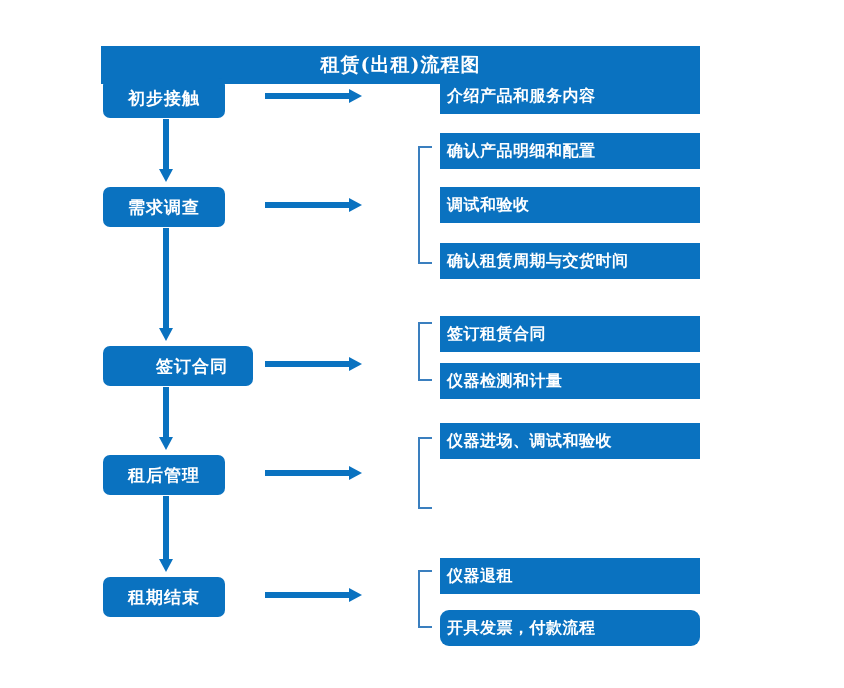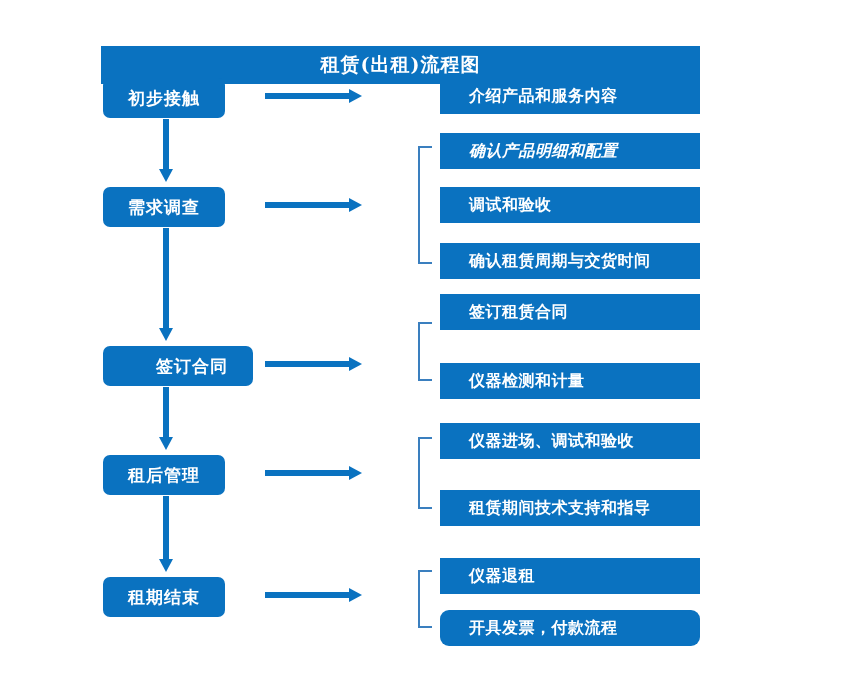--- a/index.html
+++ b/index.html
@@ -61,21 +61,21 @@
     position: absolute;
     left: 440px;
     width: 260px;
     height: 36px;
     background: #0a72c0;
     color: #ffffff;
     display: flex;
     align-items: center;
     font-size: 16px;
     font-weight: bold;
-    padding-left: 29px;
+    padding-left: 7px;
     box-sizing: border-box;
     letter-spacing: 0.5px;
   }
 
   
   .h-arrow {
     position: absolute;
     left: 265px;
     width: 97px;
     height: 16px;
@@ -204,43 +204,40 @@
 
   <div class="bracket" style="top:146px; height:118px;"></div>
   <div class="bracket" style="top:322px; height:59px;"></div>
   <div class="bracket" style="top:437px; height:72px;"></div>
   <div class="bracket" style="top:570px; height:58px;"></div>
 
   <div class="detail-box" style="top:78px;">
     <span>介绍产品和服务内容</span>
   </div>
 
-  <div class="detail-box" style="top:133px;font-style:italic;">
+  <div class="detail-box" style="top:133px;">
     <span>确认产品明细和配置</span>
   </div>
   <div class="detail-box" style="top:187px;">
     <span>调试和验收</span>
   </div>
   <div class="detail-box" style="top:243px;">
     <span>确认租赁周期与交货时间</span>
   </div>
 
-  <div class="detail-box" style="top:294px;">
+  <div class="detail-box" style="top:316px;">
     <span>签订租赁合同</span>
   </div>
   <div class="detail-box" style="top:363px;">
     <span>仪器检测和计量</span>
   </div>
 
   <div class="detail-box" style="top:423px;">
     <span>仪器进场、调试和验收</span>
   </div>
-  <div class="detail-box" style="top:490px;">
-    <span>租赁期间技术支持和指导</span>
-  </div>
 
   <div class="detail-box" style="top:558px;">
     <span>仪器退租</span>
   </div>
   <div class="detail-box" style="top:610px;border-radius:9px;">
     <span>开具发票，付款流程</span>
   </div>
 
 </div>
 

